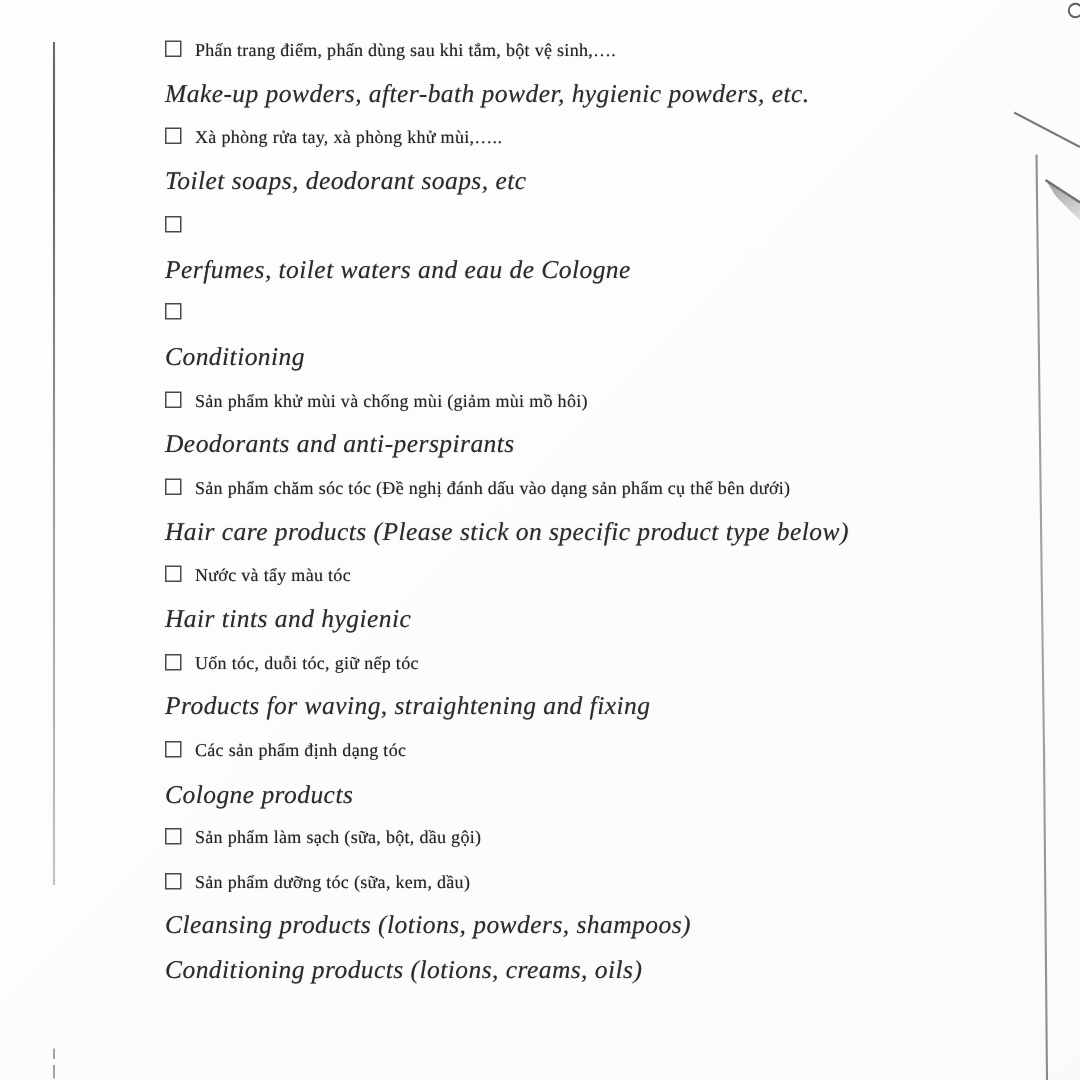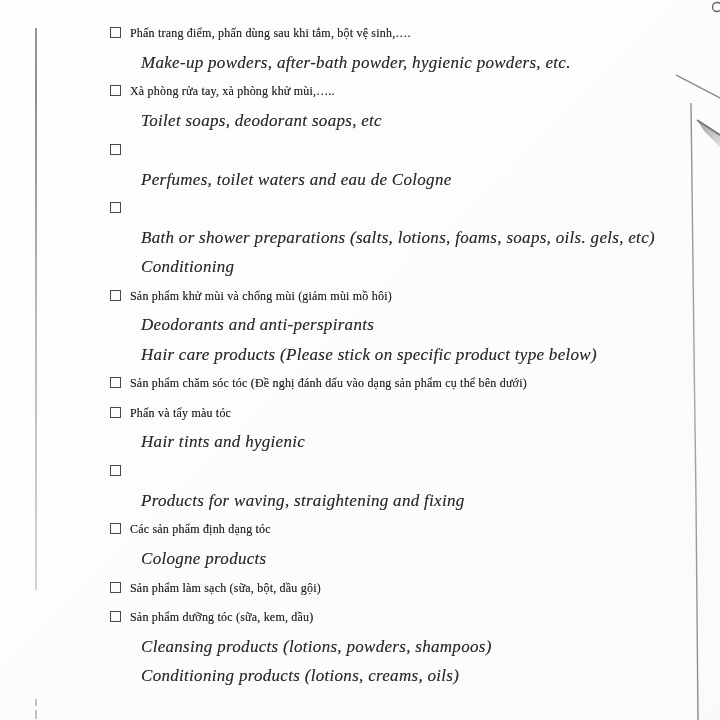--- a/index.html
+++ b/index.html
@@ -36,21 +36,20 @@
   }
   .line.vi {
     font-size: 12px;
     letter-spacing: 0.2px;
   }
   .line.en {
     font-style: italic;
     font-size: 17px;
     letter-spacing: 0.3px;
     color: #2b2b2b;
-    margin-left: 31px;
   }
   .cb {
     display: inline-block;
     width: 9px;
     height: 9px;
     border: 1.3px solid #4a4a4a;
     margin-right: 9px;
     position: relative;
     top: -1px;
     flex: 0 0 auto;
@@ -78,39 +77,39 @@
         <span>Xà phòng rửa tay, xà phòng khử mùi,…..</span>
       </div>
       <div class="line en">Toilet soaps, deodorant soaps, etc</div>
       <div class="line vi">
         <span class="cb"></span>
       </div>
       <div class="line en">Perfumes, toilet waters and eau de Cologne</div>
       <div class="line vi">
         <span class="cb"></span>
       </div>
-      <div class="line en">Bath or shower preparations (salts, lotions, foams, soaps, oils. gels, etc)</div>
       <div class="line en">Conditioning</div>
       <div class="line vi">
         <span class="cb"></span>
         <span>Sản phẩm khử mùi và chống mùi (giảm mùi mồ hôi)</span>
       </div>
       <div class="line en">Deodorants and anti-perspirants</div>
-      <div class="line en">Hair care products (Please stick on specific product type below)</div>
       <div class="line vi">
         <span class="cb"></span>
         <span>Sản phẩm chăm sóc tóc (Đề nghị đánh dấu vào dạng sản phẩm cụ thể bên dưới)</span>
       </div>
+      <div class="line en">Hair care products (Please stick on specific product type below)</div>
       <div class="line vi">
         <span class="cb"></span>
-        <span>Phấn và tẩy màu tóc</span>
+        <span>Nước và tẩy màu tóc</span>
       </div>
       <div class="line en">Hair tints and hygienic</div>
       <div class="line vi">
         <span class="cb"></span>
+        <span>Uốn tóc, duỗi tóc, giữ nếp tóc</span>
       </div>
       <div class="line en">Products for waving, straightening and fixing</div>
       <div class="line vi">
         <span class="cb"></span>
         <span>Các sản phẩm định dạng tóc</span>
       </div>
       <div class="line en">Cologne products</div>
       <div class="line vi">
         <span class="cb"></span>
         <span>Sản phẩm làm sạch (sữa, bột, dầu gội)</span>

